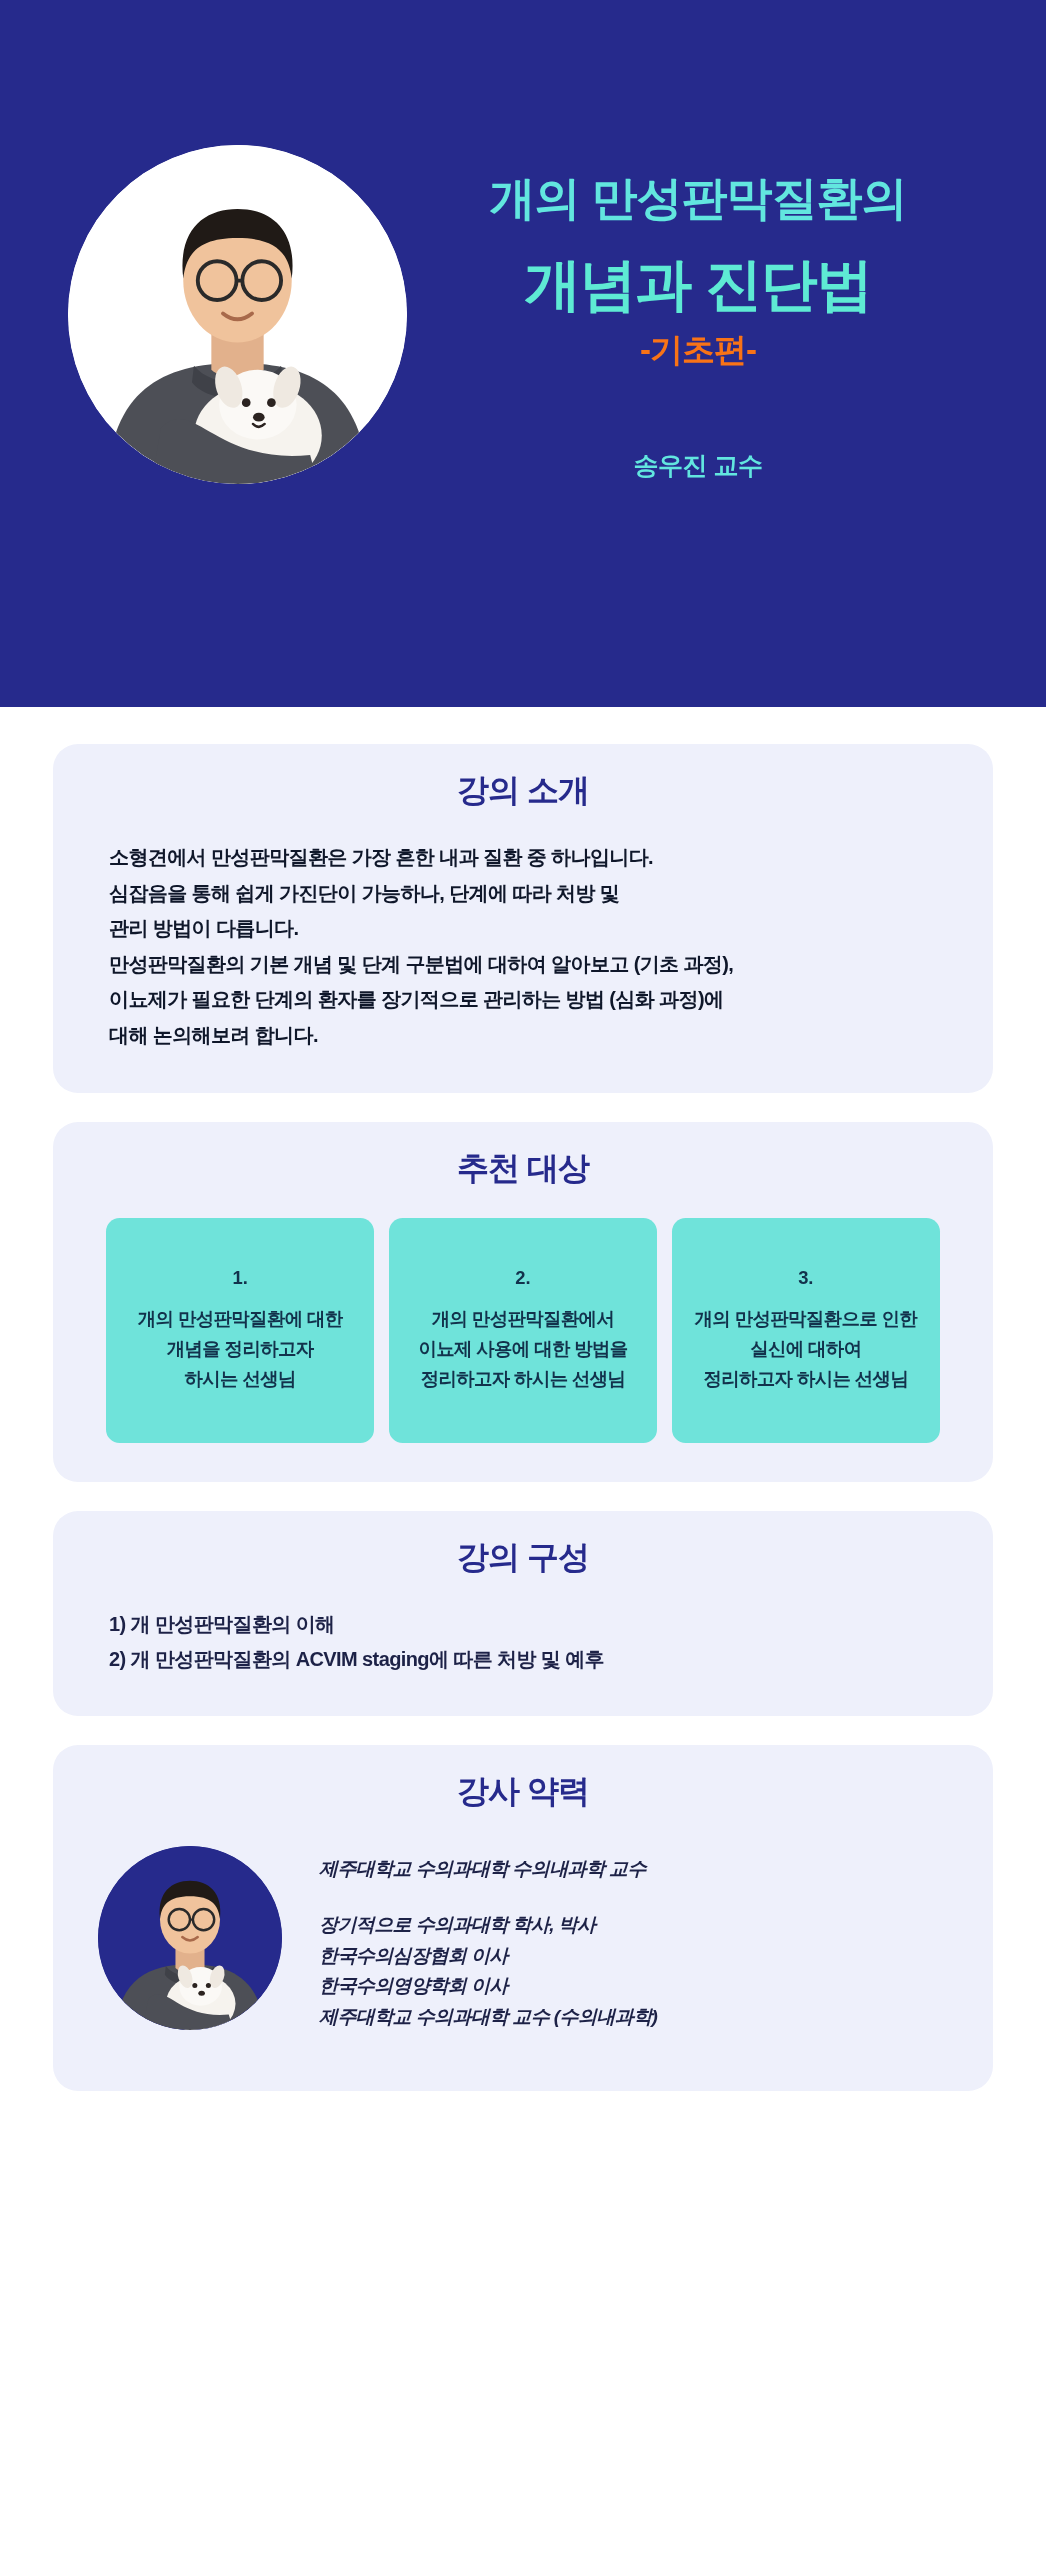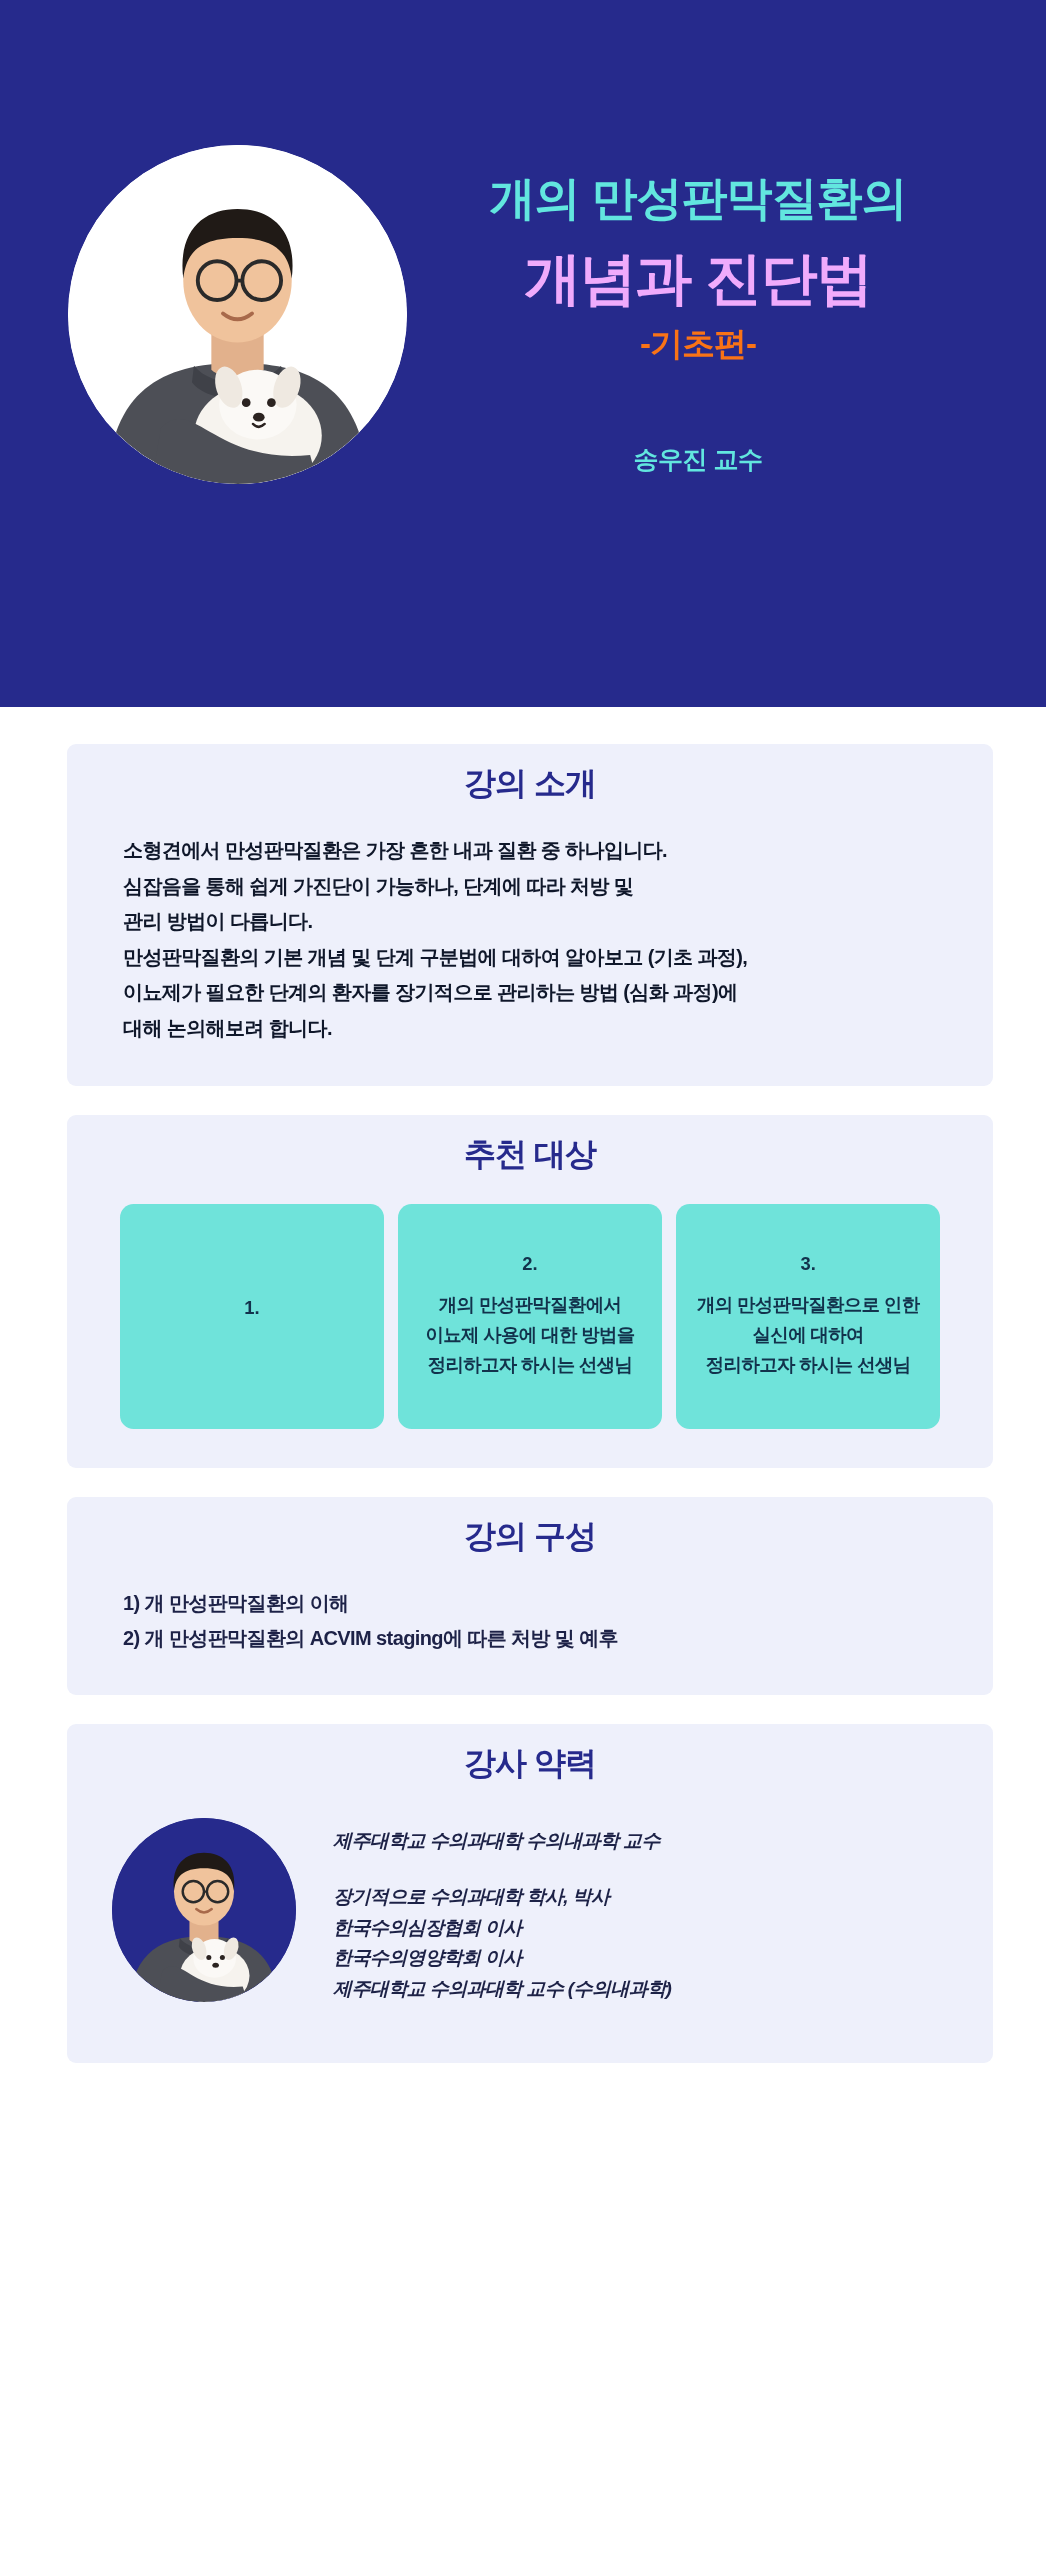--- a/index.html
+++ b/index.html
@@ -42,46 +42,46 @@
   .hero-line1 {
     font-size: 46px;
     font-weight: bold;
     color: #62e6df;
     letter-spacing: -1px;
     line-height: 1.25;
   }
   .hero-line2 {
     font-size: 57px;
     font-weight: bold;
-    color: #f0abfc;
+    color: #5eead4;
     letter-spacing: -1.5px;
     line-height: 1.2;
-    margin-top: 16px;
+    margin-top: 22px;
   }
   .hero-line3 {
     font-size: 33px;
     font-weight: bold;
     color: #f97316;
     letter-spacing: -1px;
     margin-top: 9.7px;
   }
   .hero-speaker {
     font-size: 25px;
     font-weight: bold;
     color: #62e6df;
     margin-top: 76px;
     letter-spacing: -0.5px;
   }
 
   
   .card {
-    margin: 0 53px 29px 67px;
+    margin: 0 53px 29px 53px;
     background: #eef0fb;
-    border-radius: 9px;
-    padding: 18px 0 39px 0;
+    border-radius: 25px;
+    padding: 25px 0 39px 0;
   }
   .card-title {
     text-align: center;
     font-size: 32px;
     font-weight: bold;
     color: #262a8c;
     letter-spacing: -1px;
     margin-bottom: 27px;
   }
   .card-body {
@@ -236,20 +236,25 @@
       <div>대해 논의해보려 합니다.</div>
     </div>
   </div>
 
   <div class="card">
     <div class="card-title">추천 대상</div>
     <div class="target-row">
 
       <div class="target-box">
         <div class="target-num">1.</div>
+        <div class="target-text">
+          <div>개의 만성판막질환에 대한</div>
+          <div>개념을 정리하고자</div>
+          <div>하시는 선생님</div>
+        </div>
       </div>
 
       <div class="target-box">
         <div class="target-num">2.</div>
         <div class="target-text">
           <div>개의 만성판막질환에서</div>
           <div>이뇨제 사용에 대한 방법을</div>
           <div>정리하고자 하시는 선생님</div>
         </div>
       </div>

